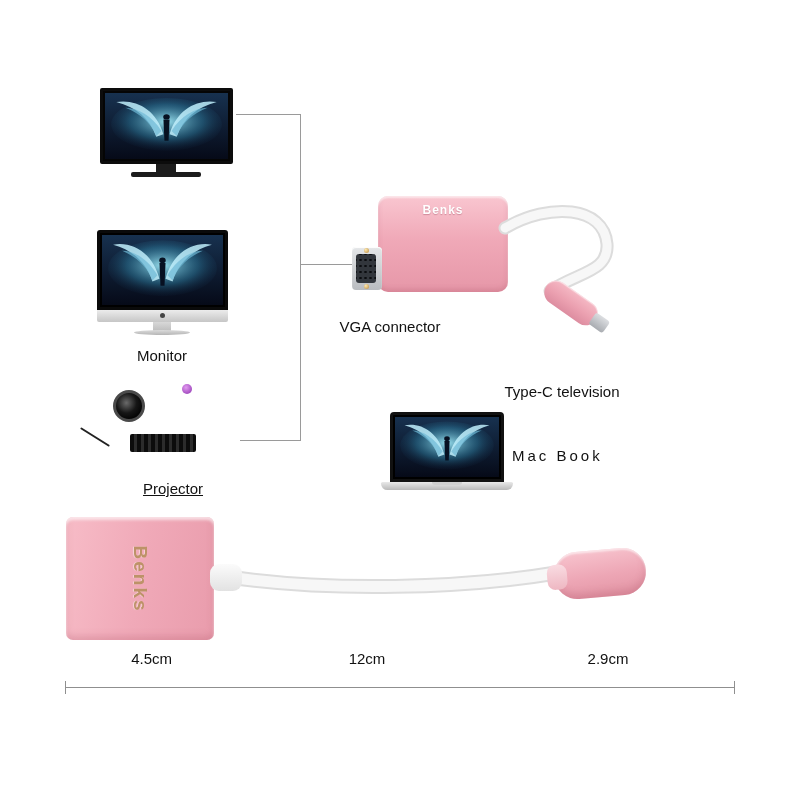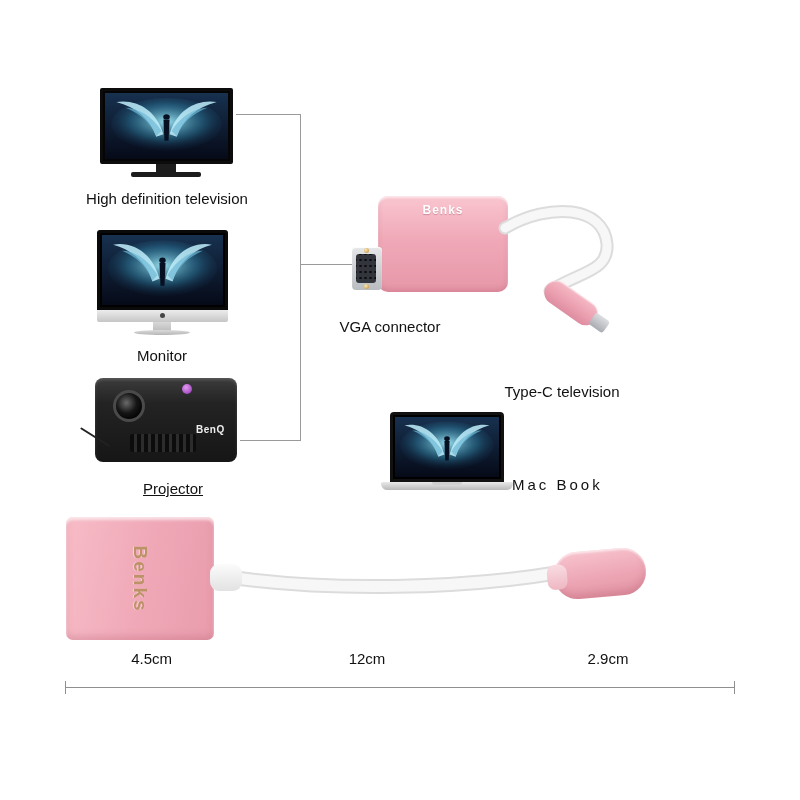--- a/index.html
+++ b/index.html
@@ -63,21 +63,21 @@
             transform:rotate(35deg);box-shadow:inset 0 1px 1px rgba(255,255,255,.6);}
   .plug-mid-tip{position:absolute;right:-13px;top:5px;width:17px;height:14px;border-radius:3px;
                 background:linear-gradient(180deg,#dcdee1,#a9acb1);}
 
   
   .mac-screen{position:absolute;left:390px;top:412px;width:114px;height:70px;
               background:#000;border:3px solid #111;border-radius:4px 4px 0 0;box-sizing:border-box;padding:2px;}
   .mac-base{position:absolute;left:381px;top:482px;width:132px;height:8px;border-radius:2px 2px 8px 8px;
             background:linear-gradient(180deg,#e9e9e9,#b9b9b9);}
   .mac-notch{position:absolute;left:432px;top:482px;width:30px;height:3px;border-radius:0 0 4px 4px;background:#cfcfcf;}
-  .mac-label{letter-spacing:3px;margin-top:29px;}
+  .mac-label{letter-spacing:3px;}
 
   
   .adapter-big{position:absolute;left:66px;top:517px;width:148px;height:123px;border-radius:7px;
                background:linear-gradient(100deg,#f7bcc7 0%,#f0a9b8 50%,#e99cac 100%);
                box-shadow:inset 0 3px 3px rgba(255,255,255,.65), inset 0 -4px 7px rgba(170,80,100,.25);}
   .brand-big-wrap{position:absolute;left:0;top:0;width:148px;height:123px;display:flex;align-items:center;justify-content:center;}
   .brand-big{transform:rotate(90deg);font-size:19px;font-weight:bold;letter-spacing:2px;color:#bd9268;
              text-shadow:0 1px 1px rgba(255,255,255,.5);}
   .relief-big{position:absolute;left:210px;top:564px;width:32px;height:27px;border-radius:9px;
               background:linear-gradient(180deg,#fbfbfb,#e2e2e2);}
@@ -129,36 +129,32 @@
   <div class="bline" style="left:240px;top:440px;width:60px;height:1px;"></div>
   <div class="bline" style="left:300px;top:264px;width:54px;height:1px;"></div>
 
   <div class="tv-screen">
     <svg class="artwork" viewBox="0 0 120 80" preserveAspectRatio="none">
         <use href="#angelArt"></use>
       </svg>
   </div>
   <div class="tv-neck"></div>
   <div class="tv-base"></div>
-  <div class="label" style="left:78px;top:190px;width:178px;">High definition television</div>
 
   <div class="mon-screen">
     <svg class="artwork" viewBox="0 0 120 80" preserveAspectRatio="none">
         <use href="#angelArt"></use>
       </svg>
   </div>
   <div class="mon-chin"></div>
   <div class="mon-logo"></div>
   <div class="mon-neck"></div>
   <div class="mon-base"></div>
   <div class="label" style="left:112px;top:347px;width:100px;">Monitor</div>
 
-  <div class="proj-body">
-    <span class="proj-brand" style="position:absolute;left:101px;top:46px;">BenQ</span>
-  </div>
   <div class="proj-lens"></div>
   <div class="proj-dot"></div>
   <div class="proj-vents"></div>
   <div class="proj-cord"></div>
   <div class="label" style="left:118px;top:480px;width:110px;text-decoration:underline;">Projector</div>
 
   <div class="adapter-mid">
     <div class="brand-mid">Benks</div>
   </div>
   <div class="vga-shell">

